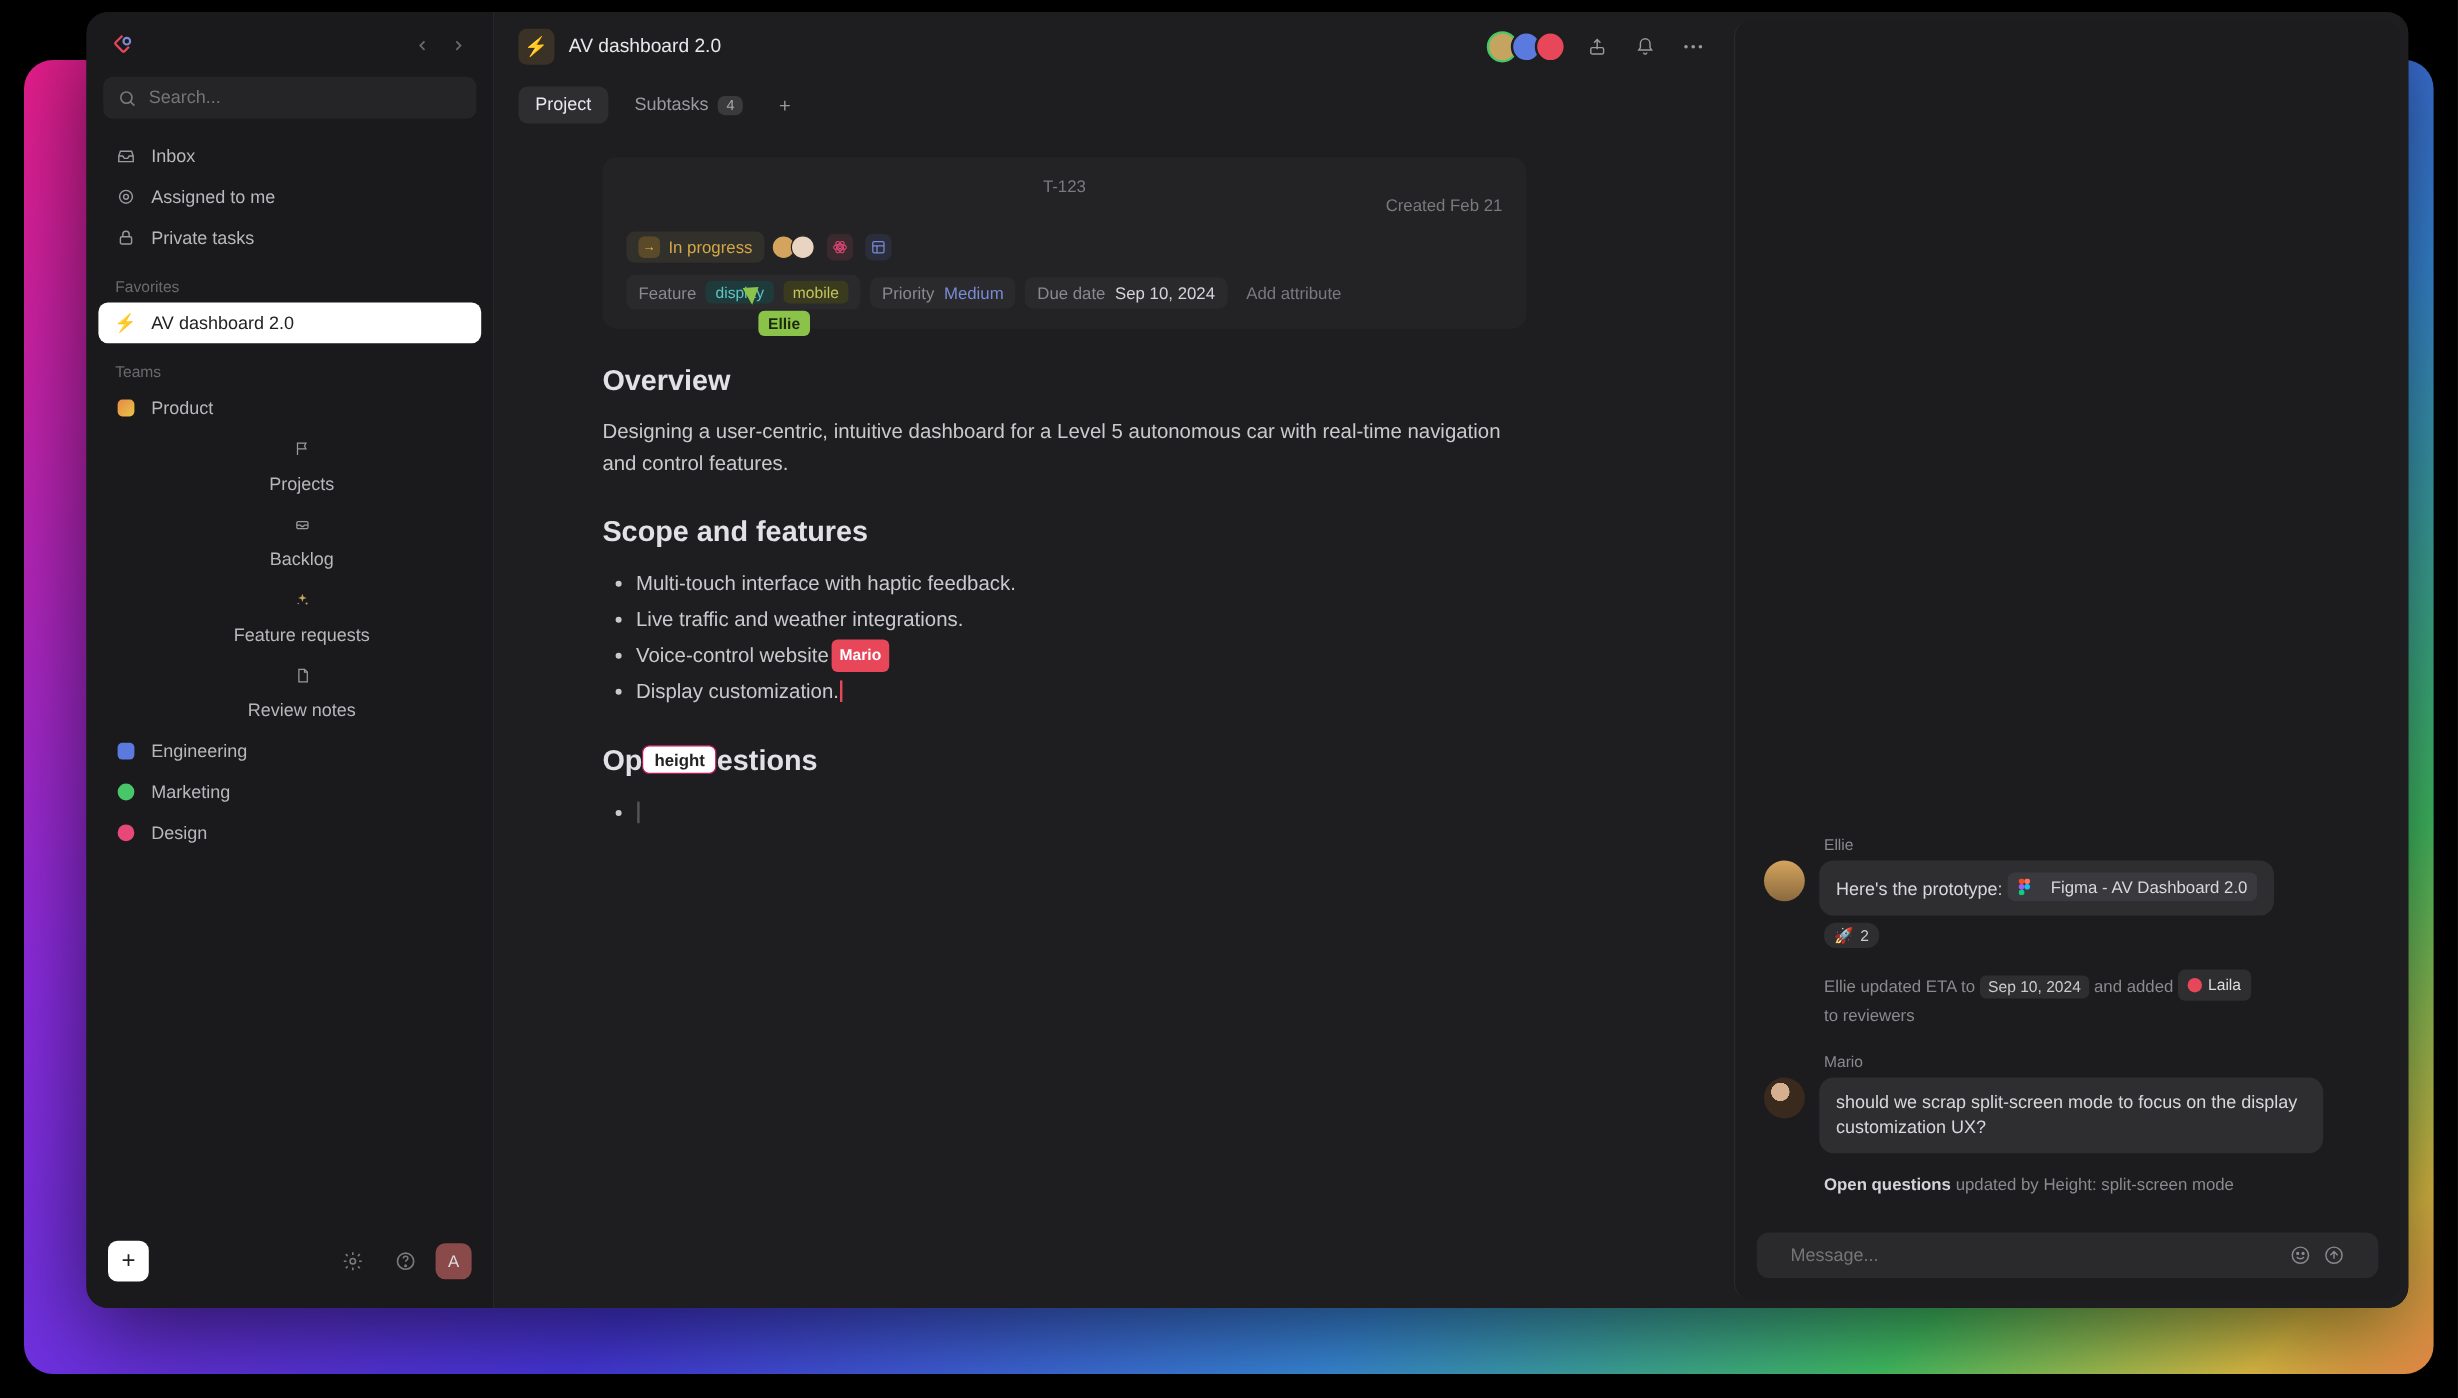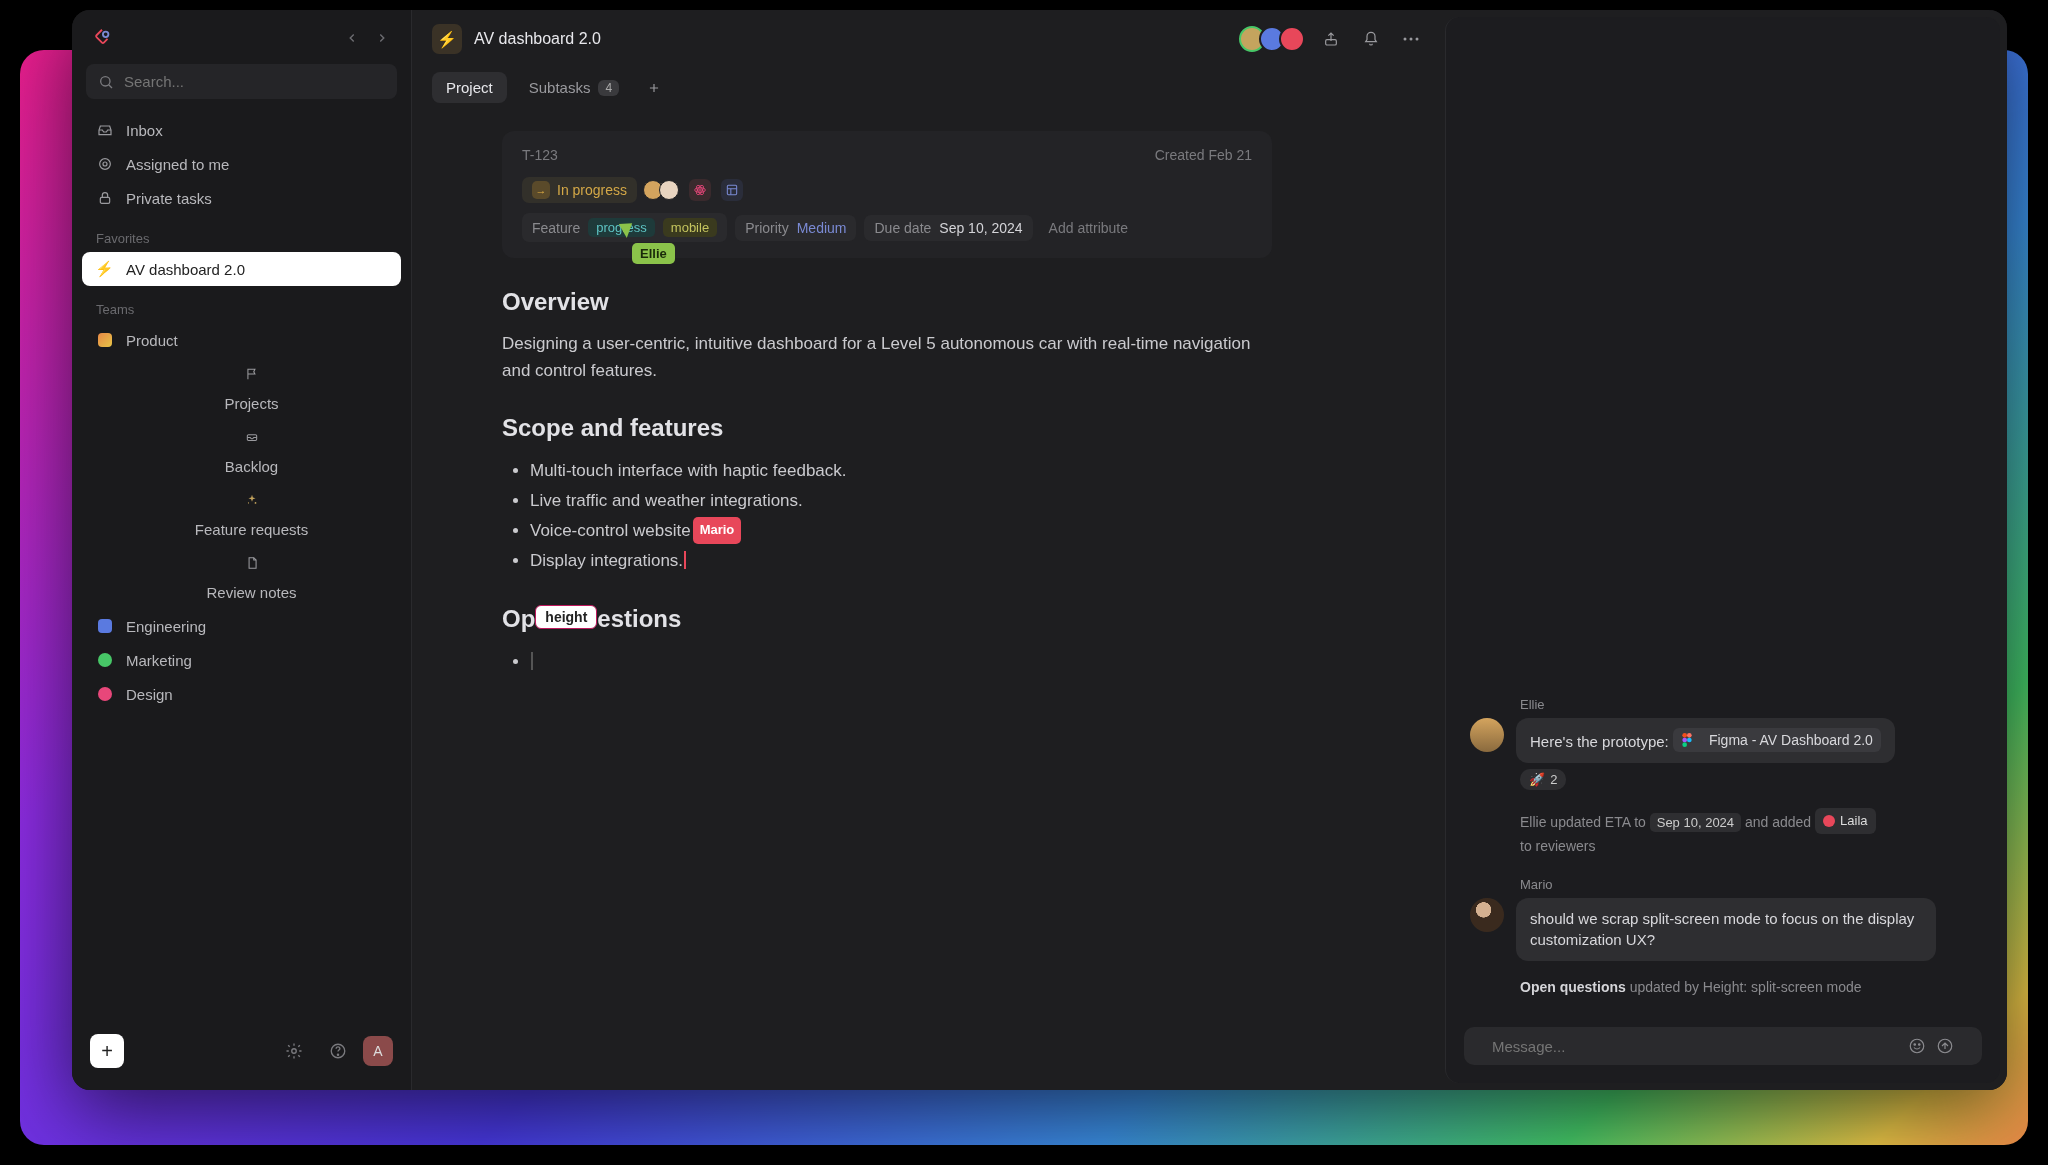--- a/index.html
+++ b/index.html
@@ -77,21 +77,21 @@
 .tab.active { background:#2e2e31; color:#e8e8ec;align-items:center; }
 .tab-badge { background:#3a3a3d; color:#aaa; border-radius:6px; padding:1px 7px; font-size:12px; }
 .add-tab { width:26px; height:26px; color:#9a9a9e; display:flex; align-items:center; justify-content:center; cursor:pointer; }
 .task-card {
   margin: 28px 0 0 70px;
   width: 770px;
   background: #232326;
   border-radius: 12px;
   padding: 16px 20px;
 }
-.task-top { display:flex; align-items:center; }
+.task-top { display:flex; align-items:center;flex-direction:column; }
 .task-id { color:#7a7a7e; font-size:14px; }
 .task-created { color:#7a7a7e; font-size:14px; margin-left:auto; }
 .task-meta-row { display:flex; align-items:center; gap:10px; margin-top:14px; flex-wrap:wrap; }
 .status-pill { display:flex; align-items:center; gap:7px; background:#32302a; border-radius:7px; padding:4px 10px; }
 .status-arrow { width:18px; height:18px; background:#5a4a2a; border-radius:5px; display:flex; align-items:center; justify-content:center; color:#e8b547; font-size:11px; }
 .status-text { color:#d4a847; font-size:14px; }
 .mini-avatars { display:flex; }
 .mini-av { width:20px; height:20px; border-radius:50%; border:1.5px solid #232326; margin-left:-4px; }
 .chip-icon { width:22px; height:22px; border-radius:6px; display:flex; align-items:center; justify-content:center; font-size:12px; }
 .attr-row { display:flex; align-items:center; gap:8px; margin-top:10px; flex-wrap:wrap; }
@@ -375,21 +375,21 @@
               <svg width="14" height="14" viewBox="0 0 24 24" fill="none" stroke="#7a8ad4" stroke-width="1.8">
                 <rect x="4" y="4" width="16" height="16" rx="2"></rect>
                 <line x1="4" y1="10" x2="20" y2="10"></line>
                 <line x1="10" y1="10" x2="10" y2="20"></line>
               </svg>
             </div>
         </div>
         <div class="attr-row" style="position:relative">
           <div class="attr-chip">
             <span class="attr-label">Feature</span>
-            <span class="tag-pill tag-website">progress</span>
+            <span class="tag-pill tag-website">display</span>
             <span class="tag-pill tag-mobile">mobile</span>
           </div>
           <div class="attr-chip">
             <span class="attr-label">Priority</span>
             <span class="attr-val-blue">Medium</span>
           </div>
           <div class="attr-chip">
             <span class="attr-label">Due date</span>
             <span class="attr-val-light">Sep 10, 2024</span>
           </div>
@@ -402,21 +402,21 @@
 
       <div class="doc-body">
         <h2>Overview</h2>
         <p>Designing a user-centric, intuitive dashboard for a Level 5 autonomous car with real-time navigation and control features.</p>
 
         <h2>Scope and features</h2>
         <ul>
           <li>Multi-touch interface with haptic feedback.</li>
           <li>Live traffic and weather integrations.</li>
           <li><span>Voice-control website</span><span class="mario-tag">Mario</span></li>
-          <li><span>Display integrations.</span><span class="caret-red"></span></li>
+          <li><span>Display customization.</span><span class="caret-red"></span></li>
         </ul>
 
         <h2 class="open-q-row">
           <span>Op</span>
             <span class="height-pill">height</span>
             <span>estions</span>
         </h2>
         <ul>
             <li><span class="caret-red" style="background:#222;border-left:2px solid #555;width:0"></span></li>
           </ul>

